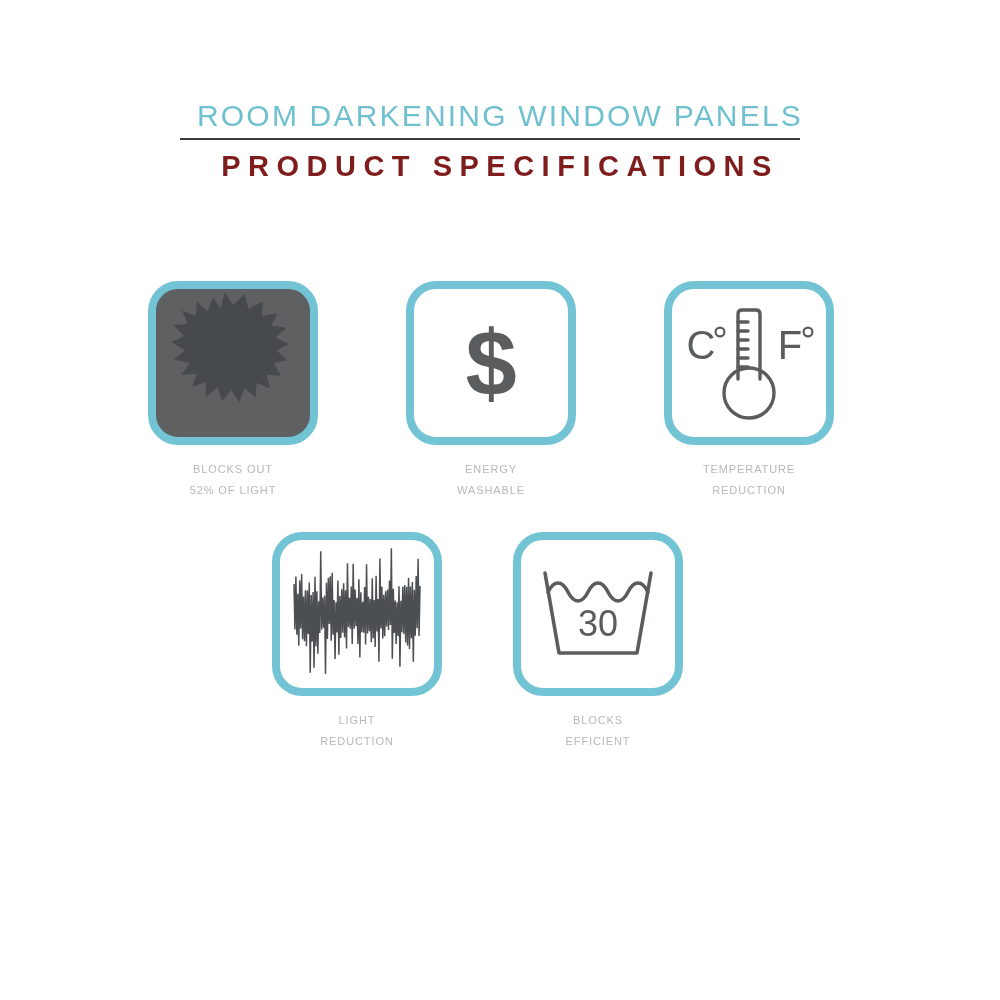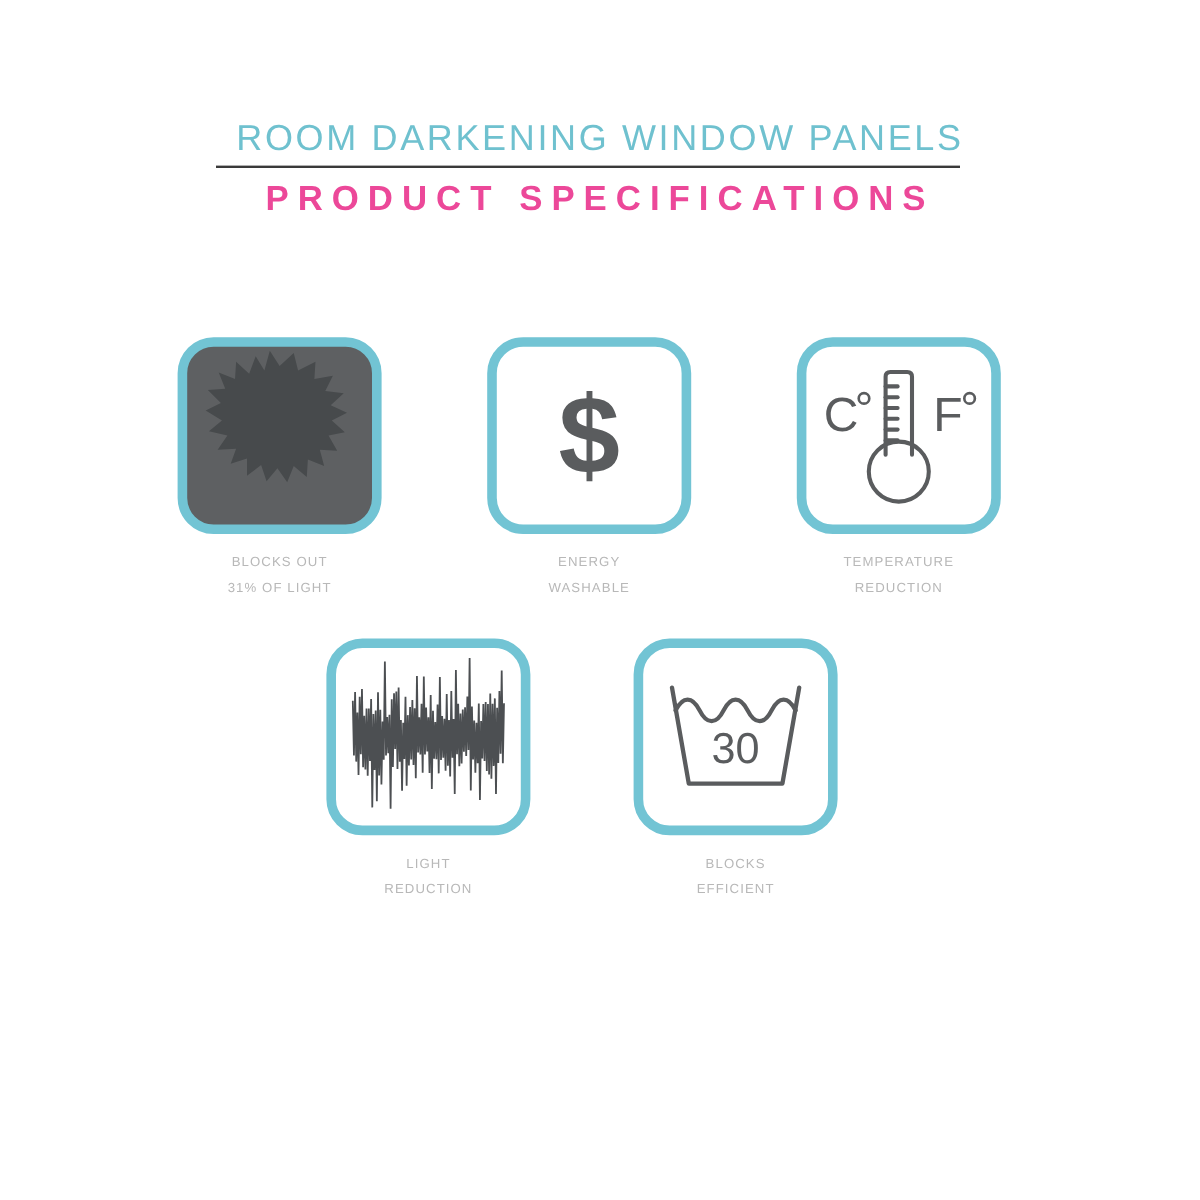--- a/index.html
+++ b/index.html
@@ -24,21 +24,21 @@
     line-height:38px;
   }
   .title-rule{
     position:absolute;left:180px;top:138px;width:620px;height:2px;
     background:#3a3a3a;
   }
   .title-sub{
     position:absolute;left:0;top:146px;width:1000px;
     font-size:29px;
     letter-spacing:7.5px;
-    color:#ec4899;
+    color:#7f1d1d;
     font-weight:700;
     white-space:nowrap;
     line-height:40px;
   }
 
   
   .tile-wrap{position:absolute;}
   .tile{
     position:relative;
     width:170px;height:164px;
@@ -61,21 +61,21 @@
     line-height:21px;
     font-weight:400;
   }
   .caption .ln{display:block;white-space:nowrap;}
 
   
   #t0{left:148px;top:281px;}
   #t1{left:406px;top:281px;}
   #t2{left:664px;top:281px;}
   #t3{left:272px;top:532px;}
-  #t4{left:528px;top:532px;}
+  #t4{left:513px;top:532px;}
 
   
   .icon-svg{display:block;}
   .dollar{
     font-size:92px;
     font-weight:700;
     color:#5A5C5E;
     font-family:"Liberation Sans", sans-serif;
     line-height:1;
     letter-spacing:0;
@@ -103,21 +103,21 @@
               L 50,38 L 35,32 L 34,48 L 22,38 L 16,53 L 7,40 L -3,52 L -8,37
               L -21,47 L -21,31 L -36,36 L -31,22 L -48,23 L -39,10 L -56,6
               L -44,-4 L -59,-13 L -45,-20 L -57,-32 L -41,-33 L -47,-48 L -32,-42
               L -31,-58 L -19,-47 L -13,-63 L -5,-50 Z"></path>
           </g>
         </svg>
       </div>
     </div>
     <div class="caption">
       <span class="ln">BLOCKS OUT</span>
-      <span class="ln">31% OF LIGHT</span>
+      <span class="ln">52% OF LIGHT</span>
     </div>
   </div>
 
   <div class="tile-wrap" id="t1">
     <div class="tile">
       <div class="tile-inner">
         <span class="dollar">$</span>
       </div>
     </div>
     <div class="caption">

